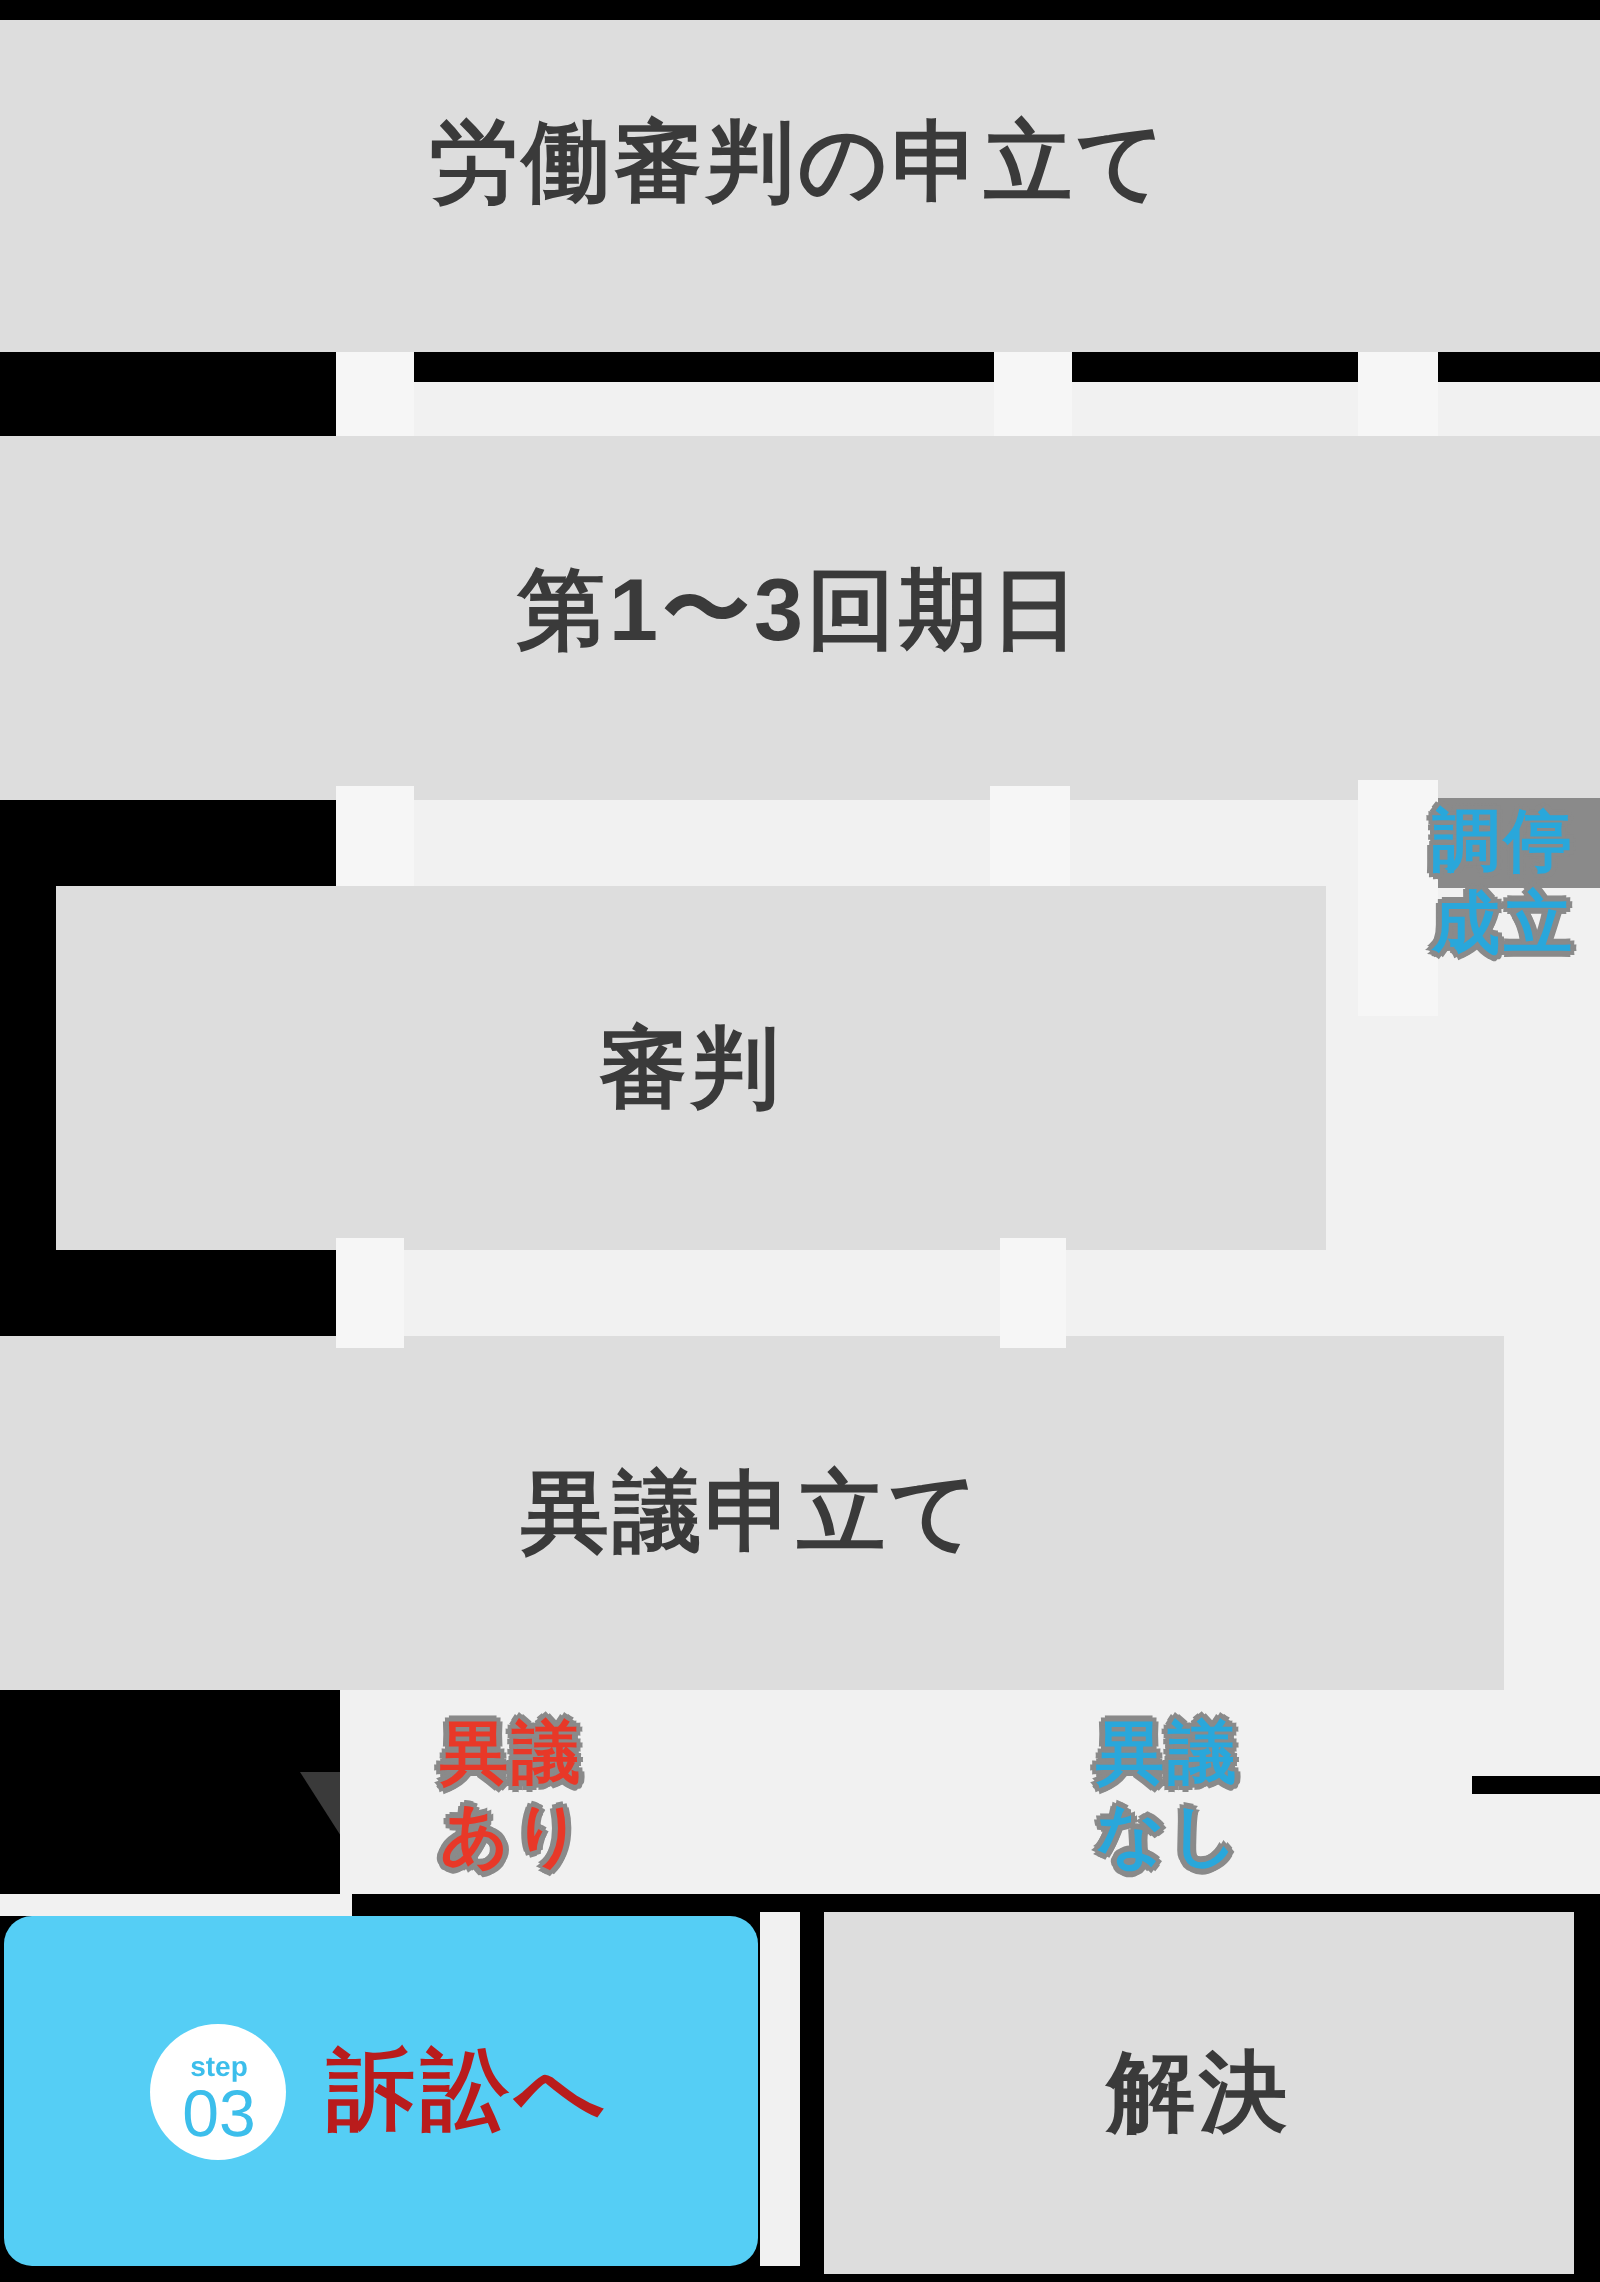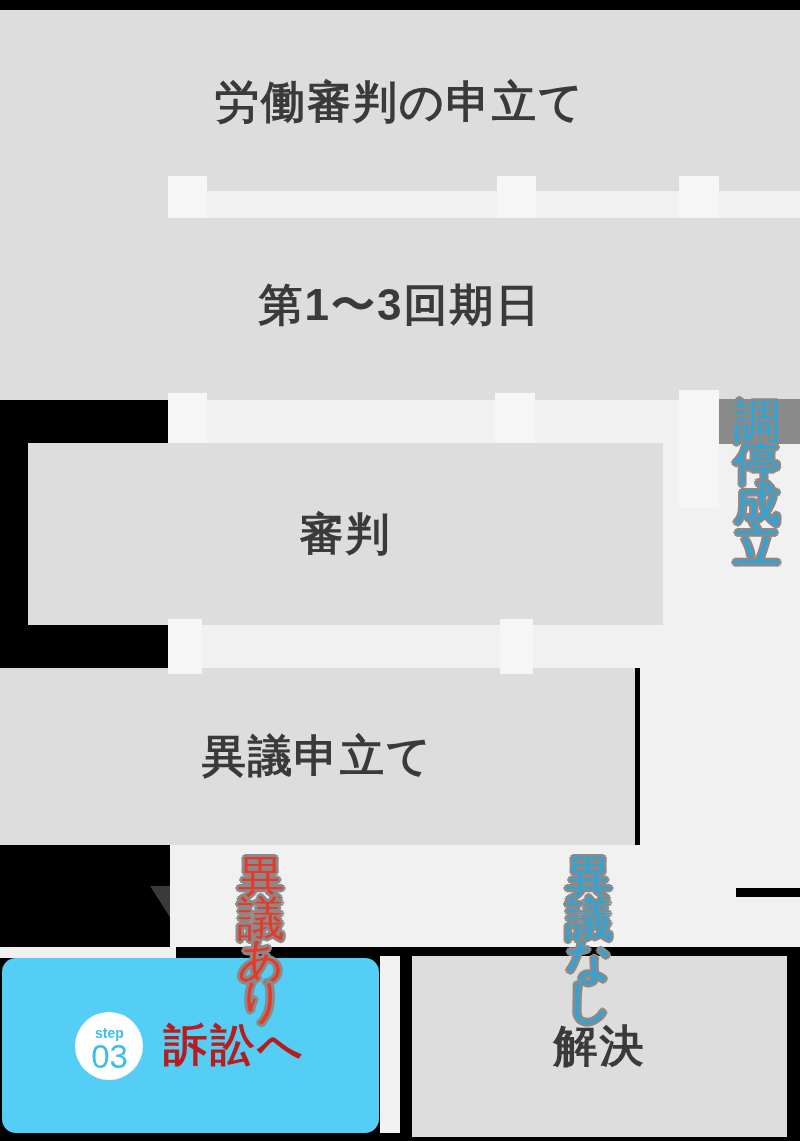--- a/index.html
+++ b/index.html
@@ -13,21 +13,21 @@
     background:var(--box_gray,#ddd);
     display:flex;align-items:center;justify-content:center;
     color:var(--text_dark,#3a3a3a);
     font-size:44px;font-weight:600;letter-spacing:2px;
   }
   .band{background:var(--connector_light,#f1f1f1);z-index:2;}
   .tab{background:var(--tab_light,#f6f6f6);z-index:3;}
   .rightcol{background:var(--connector_light,#f1f1f1);z-index:1;}
   .halo-bg{background:var(--halo_gray,#8a8a8a);z-index:4;}
   .branch-label{
-    z-index:5;text-align:center;font-weight:normal;font-size:47px;
+    z-index:5;font-weight:bold;font-size:34px;
     line-height:41px;letter-spacing:2px;white-space:pre-line;
   }
   .branch-label.blue{color:var(--accent_blue,#29a7db);}
   .branch-label.red{color:var(--accent_red,#e83828);}
   .outlined{
     text-shadow:2px 2px 0 var(--halo_gray,#8a8a8a),-2px 2px 0 var(--halo_gray,#8a8a8a),
       2px -2px 0 var(--halo_gray,#8a8a8a),-2px -2px 0 var(--halo_gray,#8a8a8a),
       3px 0 0 var(--halo_gray,#8a8a8a),-3px 0 0 var(--halo_gray,#8a8a8a),
       0 3px 0 var(--halo_gray,#8a8a8a),0 -3px 0 var(--halo_gray,#8a8a8a);
   }
@@ -51,21 +51,21 @@
   #step-badge .step-num{font-size:33px;font-weight:normal;line-height:34px;}
   #step-panel .panel-text{color:#b91c1c;font-size:44px;font-weight:bold;letter-spacing:3px;}
   #resolve-box{left:412px;top:956px;width:375px;height:181px;font-family:Liberation Serif, serif;}
   .lightpatch{background:var(--connector_light,#f1f1f1);z-index:1;}
 </style>
 </head>
 <body>
 
 <div id="canvas">
 
-  <div class="abs graybox" style="left:0;top:10px;width:800px;height:208px;padding-bottom:24px;box-sizing:border-box;">
+  <div class="abs graybox" style="left:0;top:10px;width:800px;height:166px;padding-bottom:24px;box-sizing:border-box;">
     <span>労働審判の申立て</span>
   </div>
 
   <div class="abs band" style="left:168px;top:191px;width:632px;height:27px;"></div>
   <div class="abs tab" style="left:168px;top:176px;width:39px;height:42px;"></div>
   <div class="abs tab" style="left:497px;top:176px;width:39px;height:42px;"></div>
   <div class="abs tab" style="left:679px;top:176px;width:40px;height:42px;"></div>
 
   <div class="abs graybox" style="left:0;top:218px;width:800px;height:182px;padding-bottom:8px;box-sizing:border-box;z-index:2;">
     <span>第1〜3回期日</span>
@@ -83,21 +83,21 @@
 成立</div>
 
   <div class="abs graybox" style="left:0;top:443px;width:635px;height:182px;z-index:2;margin-left:28px;">
     <span>審判</span>
   </div>
 
   <div class="abs band" style="left:168px;top:625px;width:472px;height:43px;"></div>
   <div class="abs tab" style="left:168px;top:619px;width:34px;height:55px;"></div>
   <div class="abs tab" style="left:500px;top:619px;width:33px;height:55px;"></div>
 
-  <div class="abs graybox" style="left:0;top:668px;width:635px;height:177px;z-index:2;">
+  <div class="abs graybox" style="left:0;top:668px;width:752px;height:177px;z-index:2;">
     <span>異議申立て</span>
   </div>
 
   <div class="abs arrowhead" style="left:150px;top:886px;"></div>
 
   <div class="abs band" style="left:170px;top:845px;width:630px;height:102px;"></div>
   <div class="abs lightpatch" style="left:0;top:947px;width:176px;height:11px;z-index:2;"></div>
   <div class="abs lightpatch" style="left:380px;top:956px;width:20px;height:177px;"></div>
 
   <div class="abs branch-label red outlined" style="left:220px;top:857px;width:84px;">異議

